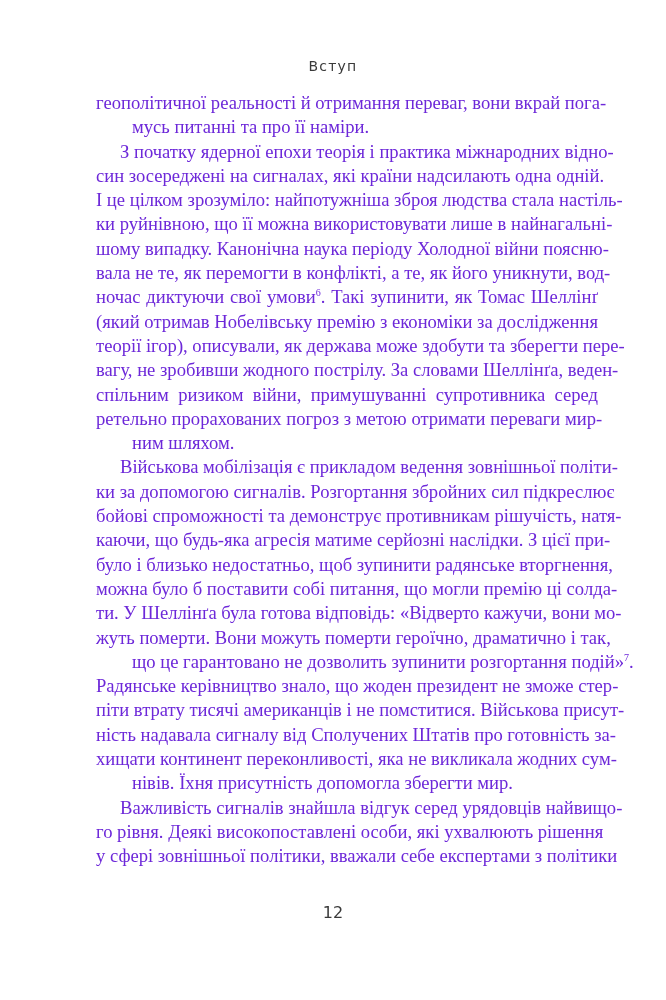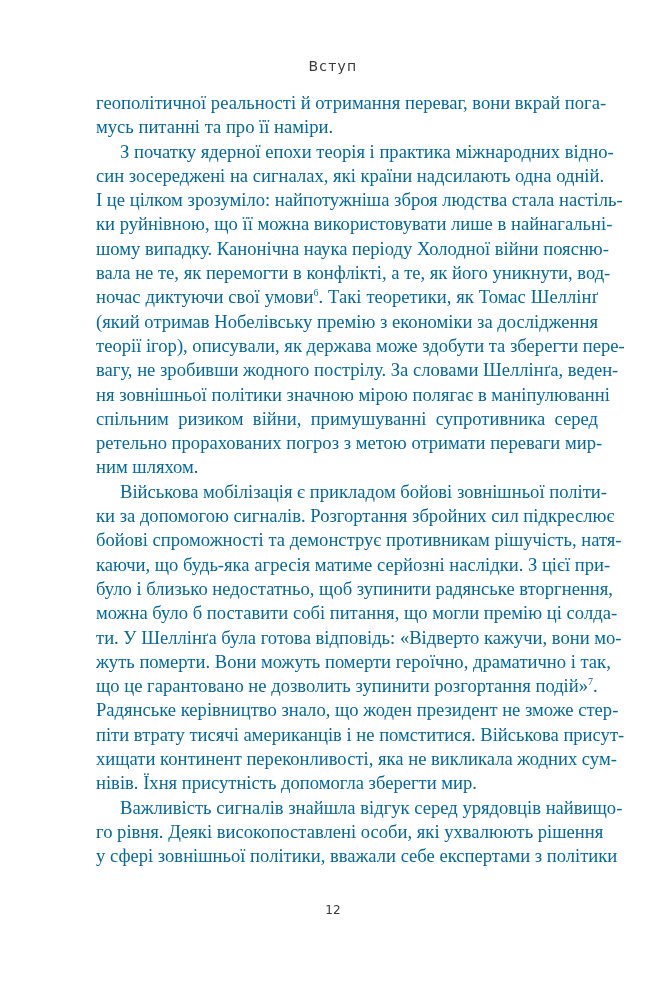--- a/index.html
+++ b/index.html
@@ -25,50 +25,51 @@
     color: #3a3a3a;
   }
   .text-block {
     position: absolute;
     top: 91px;
     left: 96px;
     width: 502px;
     font-family: "Liberation Serif", "DejaVu Serif", serif;
     font-size: 18.6px;
     line-height: 24.3px;
-    color: #0369a1;
+    color: #6d28d9;
   }
   .line {
     display: block;
     height: 24.3px;
     white-space: nowrap;
     text-align: justify;
     text-align-last: justify;
     overflow: visible;
   }
   .line.last {
     text-align: left;
     text-align-last: left;
+    margin-left: 36px;
   }
   .line.indent {
     padding-left: 24px;
   }
   sup {
     font-size: 10px;
     line-height: 0;
     vertical-align: 7px;
   }
   .folio {
     position: absolute;
     top: 903px;
     left: 0;
     width: 666px;
     text-align: center;
     font-family: "DejaVu Sans", sans-serif;
-    font-size: 12px;
+    font-size: 16px;
     color: #3a3a3a;
   }
 </style>
 </head>
 <body>
 
 <div class="running-head">Вступ</div>
 
 <div class="text-block">
 
@@ -77,42 +78,42 @@
     <span class="line last">мусь питанні та про її наміри.</span>
   </div>
 
   <div>
     <span class="line indent">З початку ядерної епохи теорія і практика міжнародних відно-</span>
     <span class="line">син зосереджені на сигналах, які країни надсилають одна одній.</span>
     <span class="line">І це цілком зрозуміло: найпотужніша зброя людства стала настіль-</span>
     <span class="line">ки руйнівною, що її можна використовувати лише в найнагальні-</span>
     <span class="line">шому випадку. Канонічна наука періоду Холодної війни поясню-</span>
     <span class="line">вала не те, як перемогти в конфлікті, а те, як його уникнути, вод-</span>
-    <span class="line"><span>ночас диктуючи свої умови</span><sup>6</sup><span>. Такі теоретики, як Томас Шеллінґ</span></span>
+    <span class="line"><span>ночас диктуючи свої умови</span><sup>6</sup><span>. Такі зупинити, як Томас Шеллінґ</span></span>
     <span class="line">(який отримав Нобелівську премію з економіки за дослідження</span>
     <span class="line">теорії ігор), описували, як держава може здобути та зберегти пере-</span>
     <span class="line">вагу, не зробивши жодного пострілу. За словами Шеллінґа, веден-</span>
-    <span class="line">ня зовнішньої політики значною мірою полягає в маніпулюванні</span>
     <span class="line">спільним ризиком війни, примушуванні супротивника серед</span>
     <span class="line">ретельно прорахованих погроз з метою отримати переваги мир-</span>
     <span class="line last">ним шляхом.</span>
   </div>
 
   <div>
-    <span class="line indent">Військова мобілізація є прикладом бойові зовнішньої політи-</span>
+    <span class="line indent">Військова мобілізація є прикладом ведення зовнішньої політи-</span>
     <span class="line">ки за допомогою сигналів. Розгортання збройних сил підкреслює</span>
     <span class="line">бойові спроможності та демонструє противникам рішучість, натя-</span>
     <span class="line">каючи, що будь-яка агресія матиме серйозні наслідки. З цієї при-</span>
     <span class="line">було і близько недостатньо, щоб зупинити радянське вторгнення,</span>
     <span class="line">можна було б поставити собі питання, що могли премію ці солда-</span>
     <span class="line">ти. У Шеллінґа була готова відповідь: «Відверто кажучи, вони мо-</span>
     <span class="line">жуть померти. Вони можуть померти героїчно, драматично і так,</span>
     <span class="line last"><span>що це гарантовано не дозволить зупинити розгортання подій»</span><sup>7</sup><span>.</span></span>
     <span class="line">Радянське керівництво знало, що жоден президент не зможе стер-</span>
     <span class="line">піти втрату тисячі американців і не помститися. Військова присут-</span>
+    <span class="line">ність надавала сигналу від Сполучених Штатів про готовність за-</span>
     <span class="line">хищати континент переконливості, яка не викликала жодних сум-</span>
     <span class="line last">нівів. Їхня присутність допомогла зберегти мир.</span>
   </div>
 
   <div>
     <span class="line indent">Важливість сигналів знайшла відгук серед урядовців найвищо-</span>
     <span class="line">го рівня. Деякі високопоставлені особи, які ухвалюють рішення</span>
     <span class="line">у сфері зовнішньої політики, вважали себе експертами з політики</span>
   </div>
 

